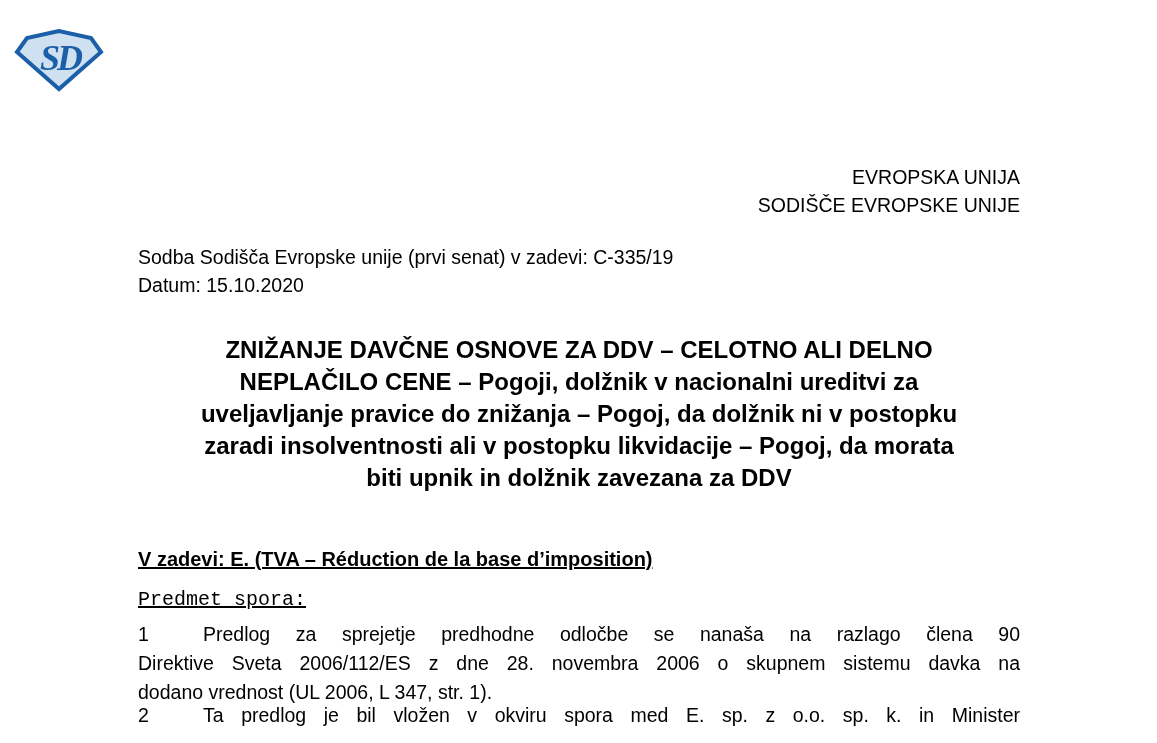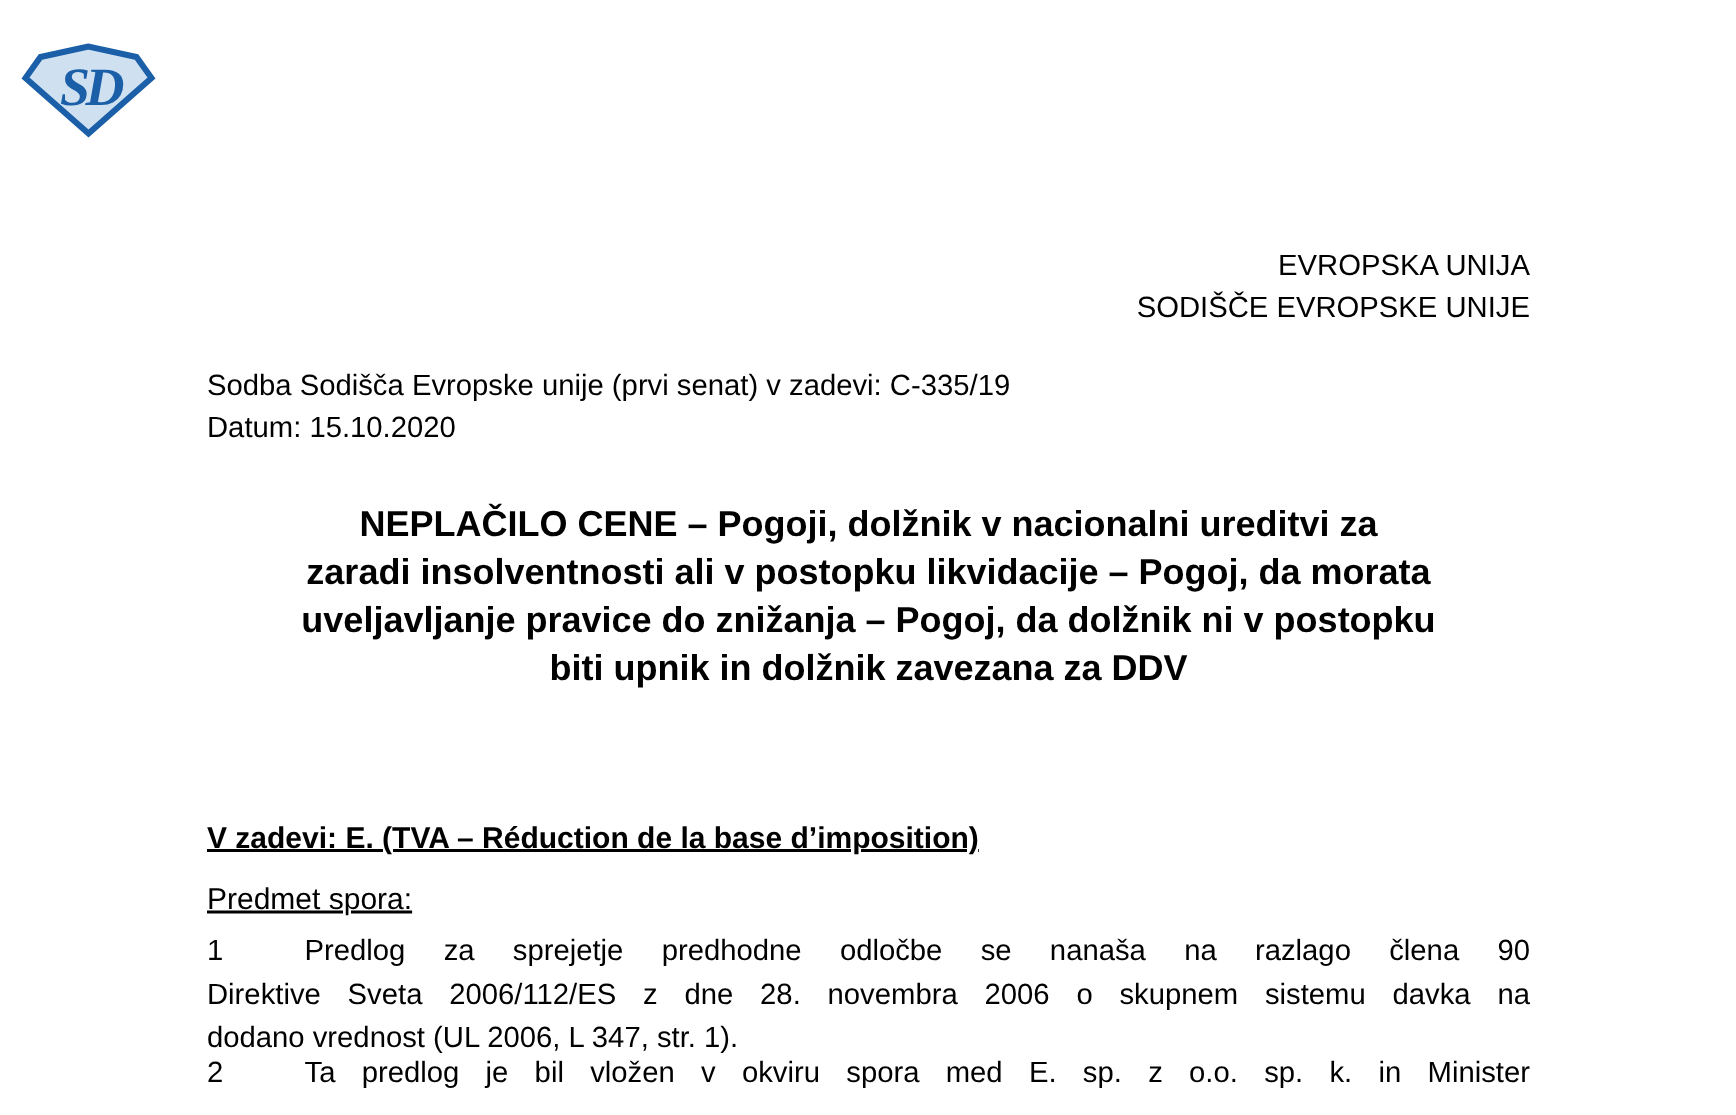--- a/index.html
+++ b/index.html
@@ -50,20 +50,21 @@
     text-decoration: underline;
     line-height: 26px;
   }
 
   .secthead {
     left: 138px; top: 587px;
     width: 882px;
     font-size: 20px;
     text-decoration: underline;
     line-height: 26px;
+    font-family: Liberation Mono, monospace;
   }
 
   .para {
     width: 882px;
     font-size: 19.5px;
     line-height: 29px;
   }
   .para-1 { left: 138px; top: 620px; }
   .para-2 { left: 138px; top: 701px; }
 
@@ -93,23 +94,24 @@
   <div>EVROPSKA UNIJA</div>
   <div>SODIŠČE EVROPSKE UNIJE</div>
 </div>
 
 <div class="abs caseinfo">
   <div>Sodba Sodišča Evropske unije (prvi senat) v zadevi: C-335/19</div>
   <div>Datum: 15.10.2020</div>
 </div>
 
 <div class="abs doc-title">
+  <div>ZNIŽANJE DAVČNE OSNOVE ZA DDV – CELOTNO ALI DELNO</div>
   <div>NEPLAČILO CENE – Pogoji, dolžnik v nacionalni ureditvi za</div>
+  <div>uveljavljanje pravice do znižanja – Pogoj, da dolžnik ni v postopku</div>
   <div>zaradi insolventnosti ali v postopku likvidacije – Pogoj, da morata</div>
-  <div>uveljavljanje pravice do znižanja – Pogoj, da dolžnik ni v postopku</div>
   <div>biti upnik in dolžnik zavezana za DDV</div>
 </div>
 
 <div class="abs caseref">V zadevi: E. (TVA – Réduction de la base d’imposition)</div>
 
 <div class="abs secthead">Predmet spora:</div>
 
 <div class="abs para para-1">
   <div class="jline"><span class="pnum">1</span><span>Predlog za sprejetje predhodne odločbe se nanaša na razlago člena 90</span></div>
   <div class="jline">Direktive Sveta 2006/112/ES z dne 28. novembra 2006 o skupnem sistemu davka na</div>

